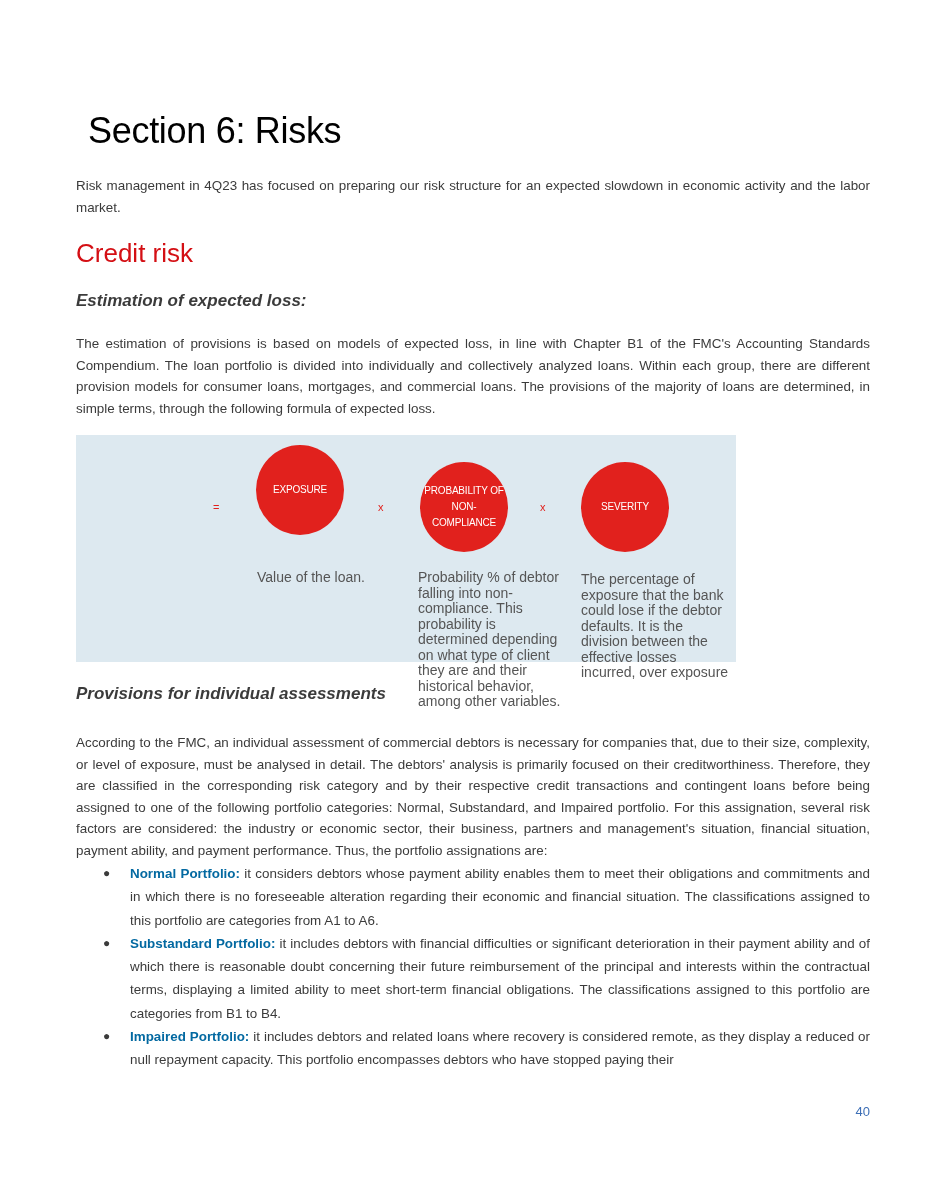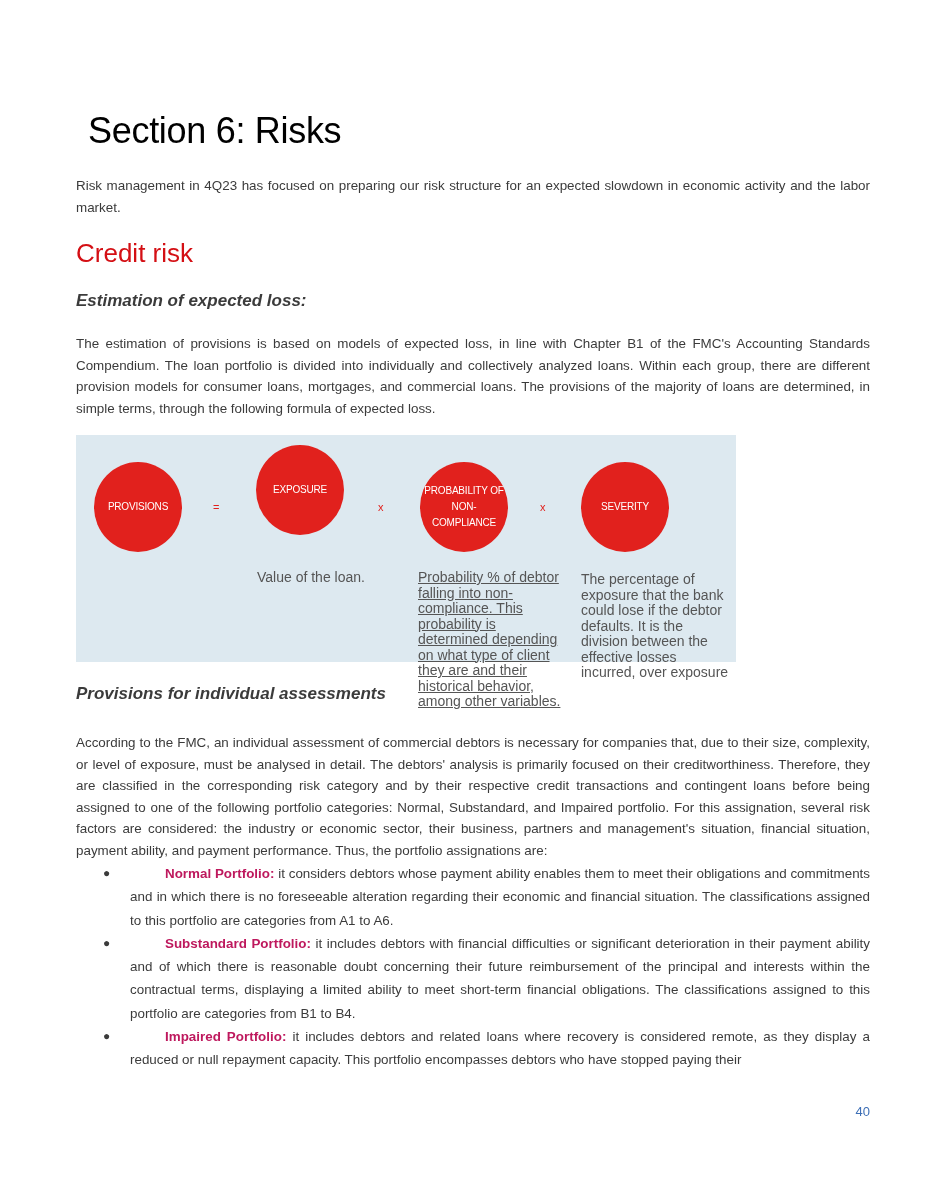--- a/index.html
+++ b/index.html
@@ -17,43 +17,42 @@
   .diagram { position: absolute; top: 435px; left: 0; width: 660px; height: 227px; background: #dde9f0; }
   .circle { position: absolute; width: 88px; height: 90px; border-radius: 50%; background: #e1211d;
             color: #fff; font-size: 10px; display: flex; align-items: center; justify-content: center;
             text-align: center; line-height: 16px; letter-spacing: -0.2px; }
   .op { position: absolute; top: 66px; font-size: 11px; color: #e1211d; }
   .desc { position: absolute; font-size: 14px; line-height: 15.5px; color: #555; }
   .props { position: absolute; top: 732px; left: 0; width: 794px; }
   ul.list { position: absolute; top: 862px; left: 0; width: 794px; margin: 0; padding: 0; list-style: none; }
   ul.list li { position: relative; padding-left: 54px; font-size: 13.4px; line-height: 23.3px; text-align: justify; }
   ul.list li .bullet { position: absolute; left: 27px; top: 0; font-size: 12px; }
-  ul.list li b { color: #be185d; margin-left: 35px; }
+  ul.list li b { color: #0369a1; }
   .pagenum { position: absolute; top: 1104px; right: 57px; font-size: 13px; color: #3d6fb6; }
 </style>
 </head>
 <body>
 
 <div class="page">
   <div class="h1">Section 6: Risks</div>
   <p class="p intro">Risk management in 4Q23 has focused on preparing our risk structure for an expected slowdown in economic activity and the labor market.</p>
   <div class="h2">Credit risk</div>
   <div class="h3 a">Estimation of expected loss:</div>
   <p class="p est">The estimation of provisions is based on models of expected loss, in line with Chapter B1 of the FMC's Accounting Standards Compendium. The loan portfolio is divided into individually and collectively analyzed loans. Within each group, there are different provision models for consumer loans, mortgages, and commercial loans. The provisions of the majority of loans are determined, in simple terms, through the following formula of expected loss.</p>
 
   <div class="diagram">
-    <div class="circle" style="left:18px;top:27px;">PROVISIONS</div>
     <div class="op" style="left:137px;">=</div>
     <div class="circle" style="left:180px;top:10px;">EXPOSURE</div>
     <div class="op" style="left:302px;">x</div>
     <div class="circle" style="left:344px;top:27px;padding:0 2px;box-sizing:border-box;">PROBABILITY OF NON-COMPLIANCE</div>
     <div class="op" style="left:464px;">x</div>
     <div class="circle" style="left:505px;top:27px;">SEVERITY</div>
     <div class="desc" style="left:181px;top:135px;width:140px;">Value of the loan.</div>
-    <div class="desc" style="left:342px;top:135px;width:150px;text-decoration:underline;">Probability % of debtor falling into non-compliance. This probability is determined depending on what type of client they are and their historical behavior, among other variables.</div>
+    <div class="desc" style="left:342px;top:135px;width:150px;">Probability % of debtor falling into non-compliance. This probability is determined depending on what type of client they are and their historical behavior, among other variables.</div>
     <div class="desc" style="left:505px;top:137px;width:152px;">The percentage of exposure that the bank could lose if the debtor defaults. It is the division between the effective losses incurred, over exposure</div>
   </div>
 
   <div class="h3 b">Provisions for individual assessments</div>
   <p class="p props">According to the FMC, an individual assessment of commercial debtors is necessary for companies that, due to their size, complexity, or level of exposure, must be analysed in detail. The debtors' analysis is primarily focused on their creditworthiness. Therefore, they are classified in the corresponding risk category and by their respective credit transactions and contingent loans before being assigned to one of the following portfolio categories: Normal, Substandard, and Impaired portfolio. For this assignation, several risk factors are considered: the industry or economic sector, their business, partners and management's situation, financial situation, payment ability, and payment performance.  Thus, the portfolio assignations are:</p>
 
   <ul class="list">
     <li>
       <span class="bullet">●</span>
       <b>Normal Portfolio:</b><span> it considers debtors whose payment ability enables them to meet their obligations and commitments and in which there is no foreseeable alteration regarding their economic and financial situation. The classifications assigned to this portfolio are categories from A1 to A6.</span>

